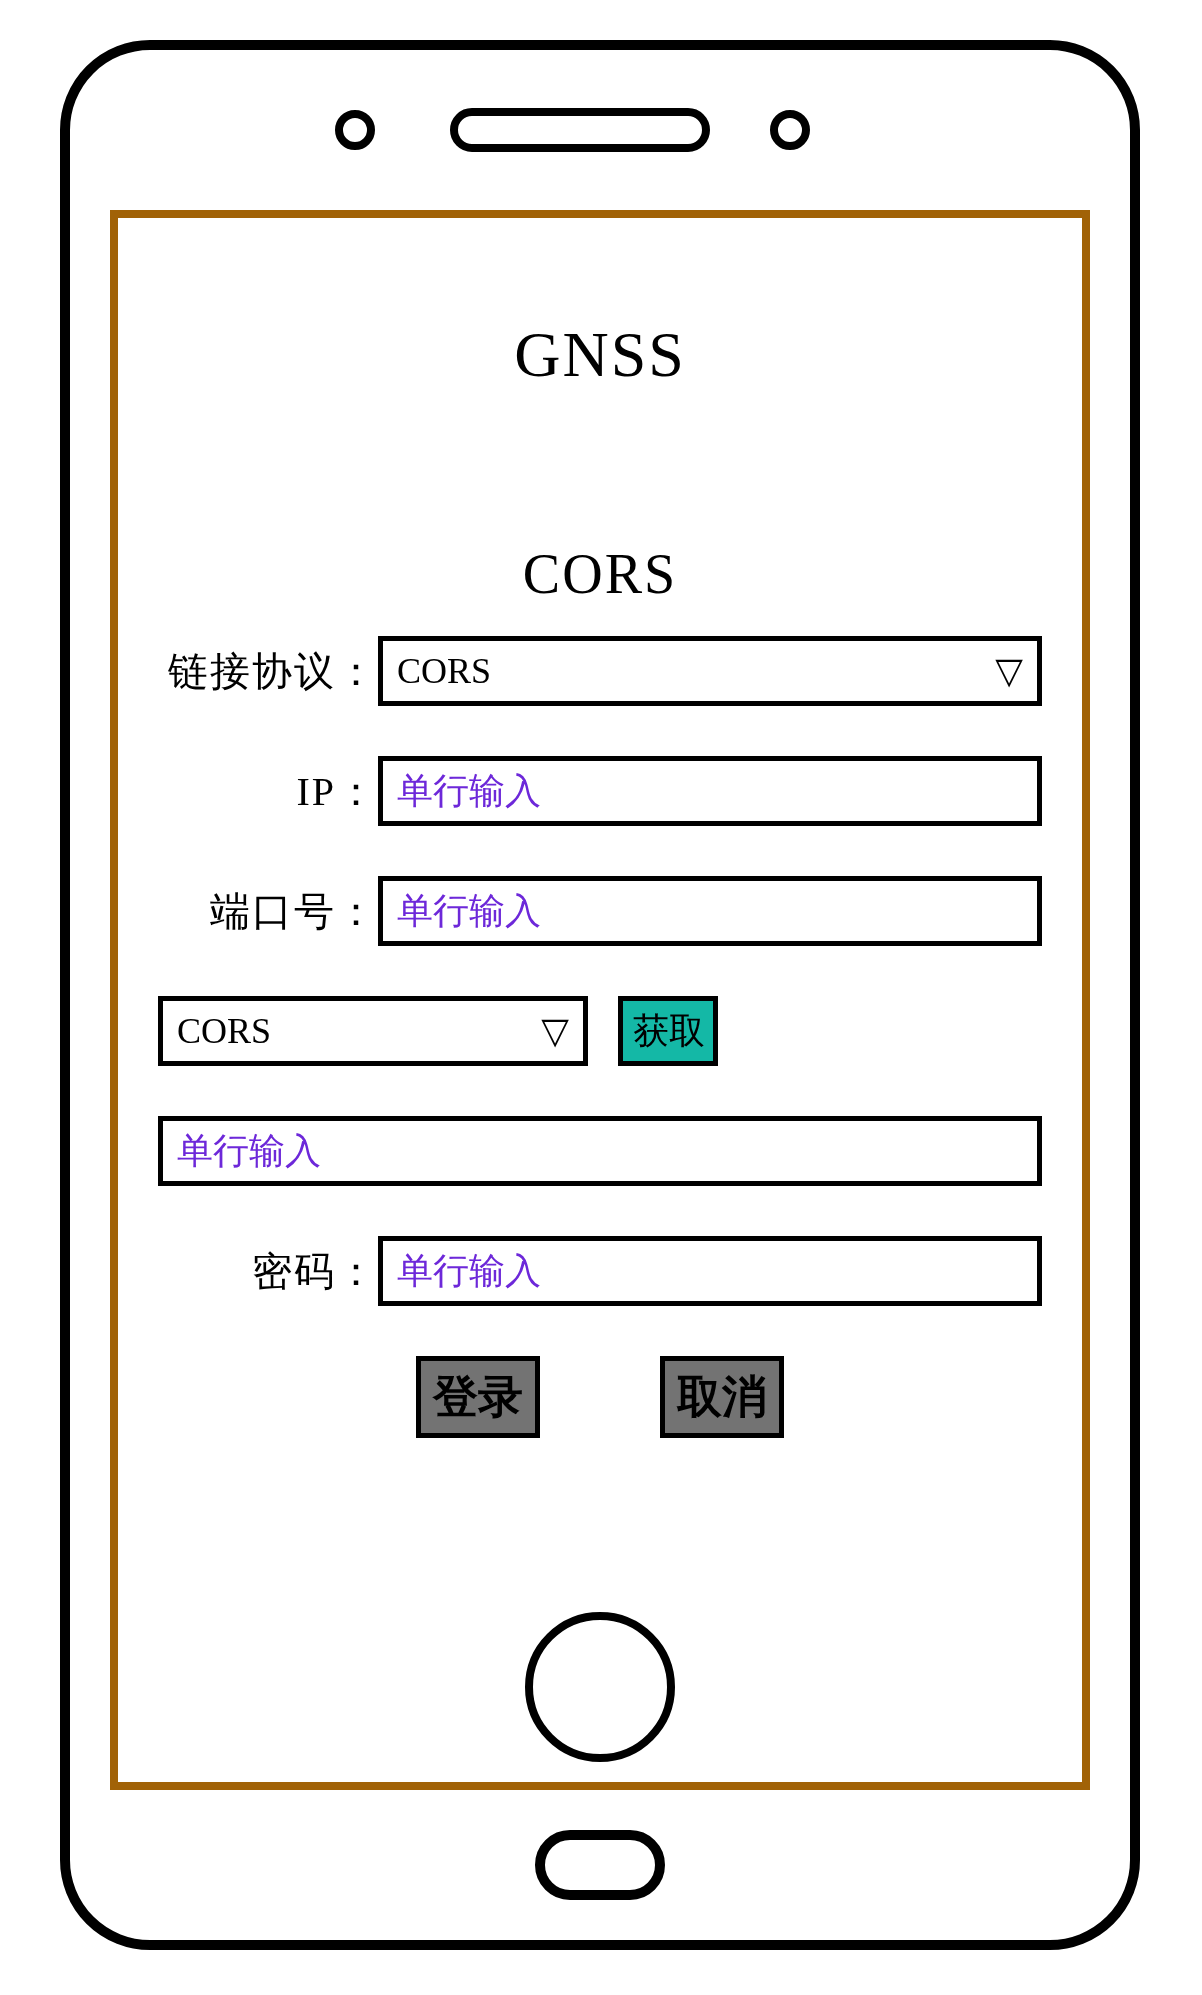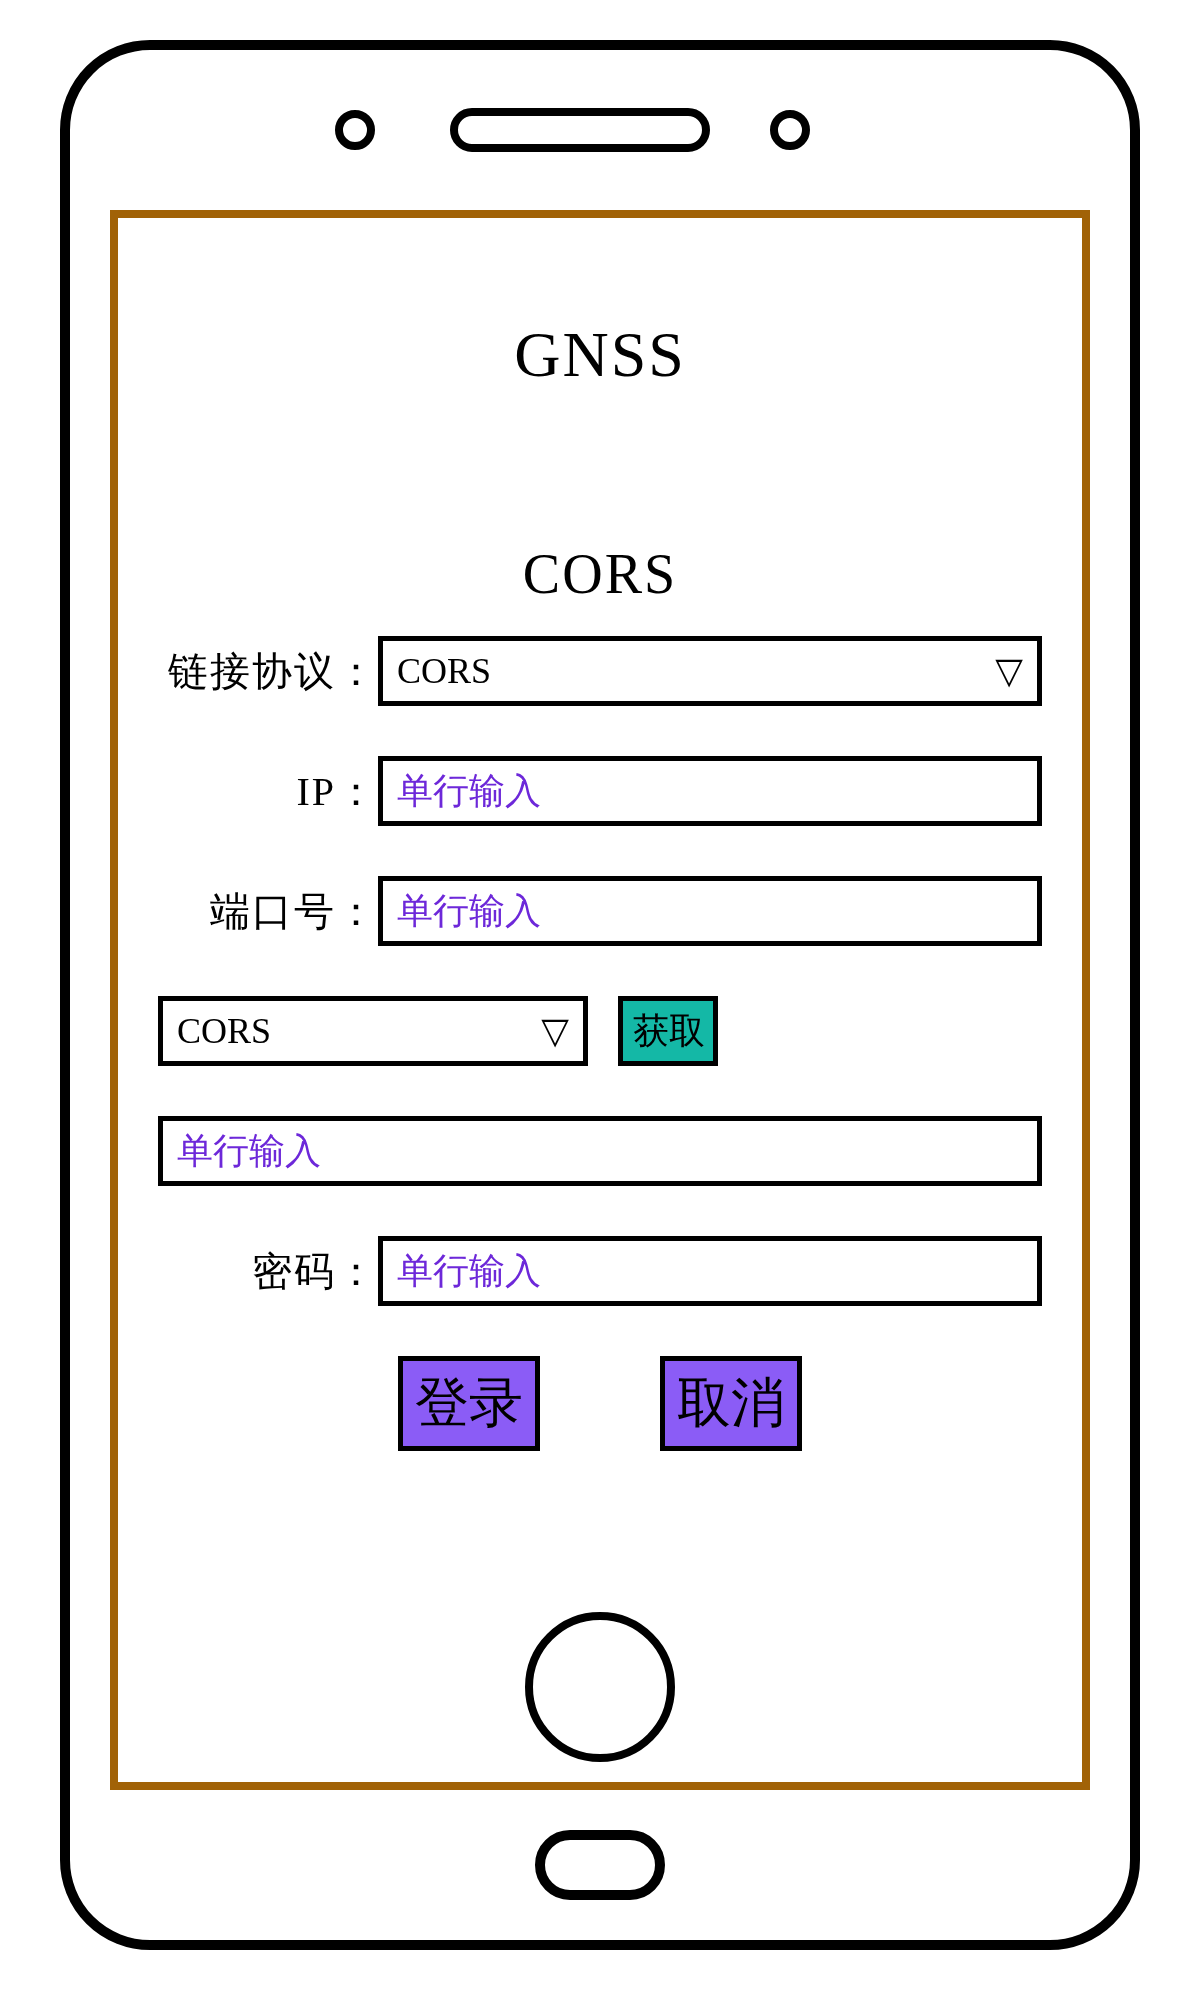--- a/index.html
+++ b/index.html
@@ -139,23 +139,24 @@
   }
 
   .button-row {
     display: flex;
     justify-content: center;
     gap: 120px;
     margin-top: 30px;
   }
   .action-btn {
     border: 5px solid #000;
-    font-size: 54px;
+    font-size: 45px;
     padding: 6px 12px;
-    background: #8b5cf6;
+    background: #737373;
+    font-weight: bold;
   }
 
   
   .inner-circle {
     position: absolute;
     left: 50%;
     transform: translateX(-50%);
     bottom: 20px;
     width: 150px;
     height: 150px;

